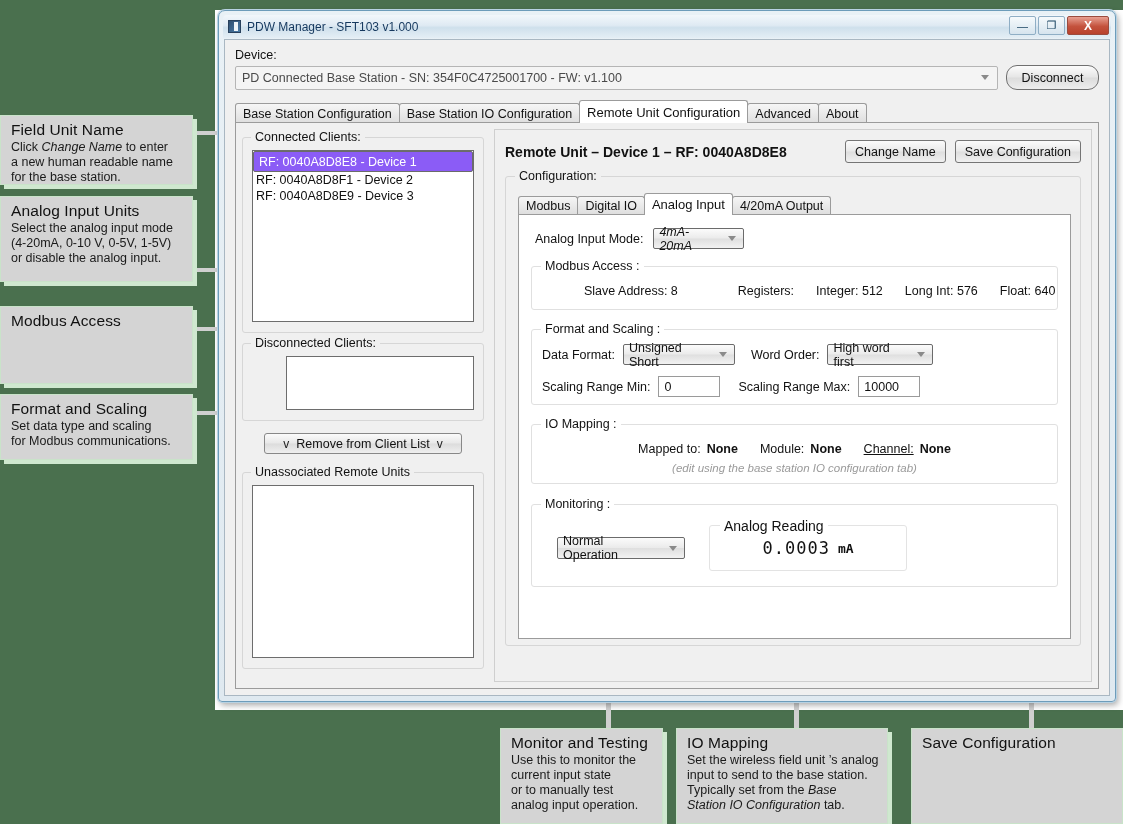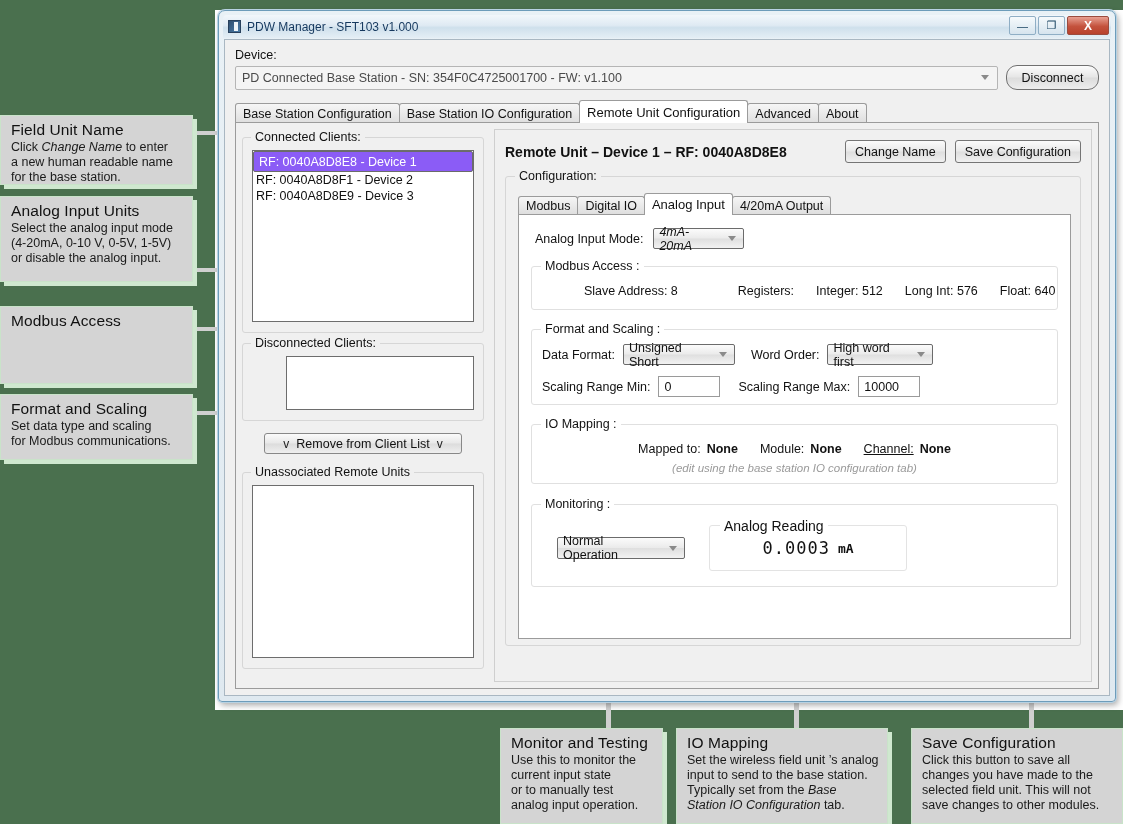--- a/index.html
+++ b/index.html
@@ -295,26 +295,20 @@
   <div class="bdy">
     <span>Set the wireless field unit ’s analog</span><br>
     <span>input to send to the base station.</span><br>
     <span>Typically set from the </span><em>Base</em><br>
     <em>Station IO Configuration</em><span>  tab.</span>
   </div>
 </div>
 
 <div class="callout" id="co-save">
   <div class="ttl">Save Configuration</div>
-  <div class="bdy">
-    <span>Click this button to save all</span><br>
-    <span>changes you have made to the</span><br>
-    <span>selected field unit.  This will not</span><br>
-    <span>save changes to other modules.</span>
-  </div>
 </div>
 
 <div id="window">
 
   <div id="titlebar">
     <div id="win-icon"></div>
     <div id="win-title">PDW Manager - SFT103 v1.000</div>
     <div id="win-buttons">
       <div class="wbtn">—</div>
       <div class="wbtn">❐</div>

